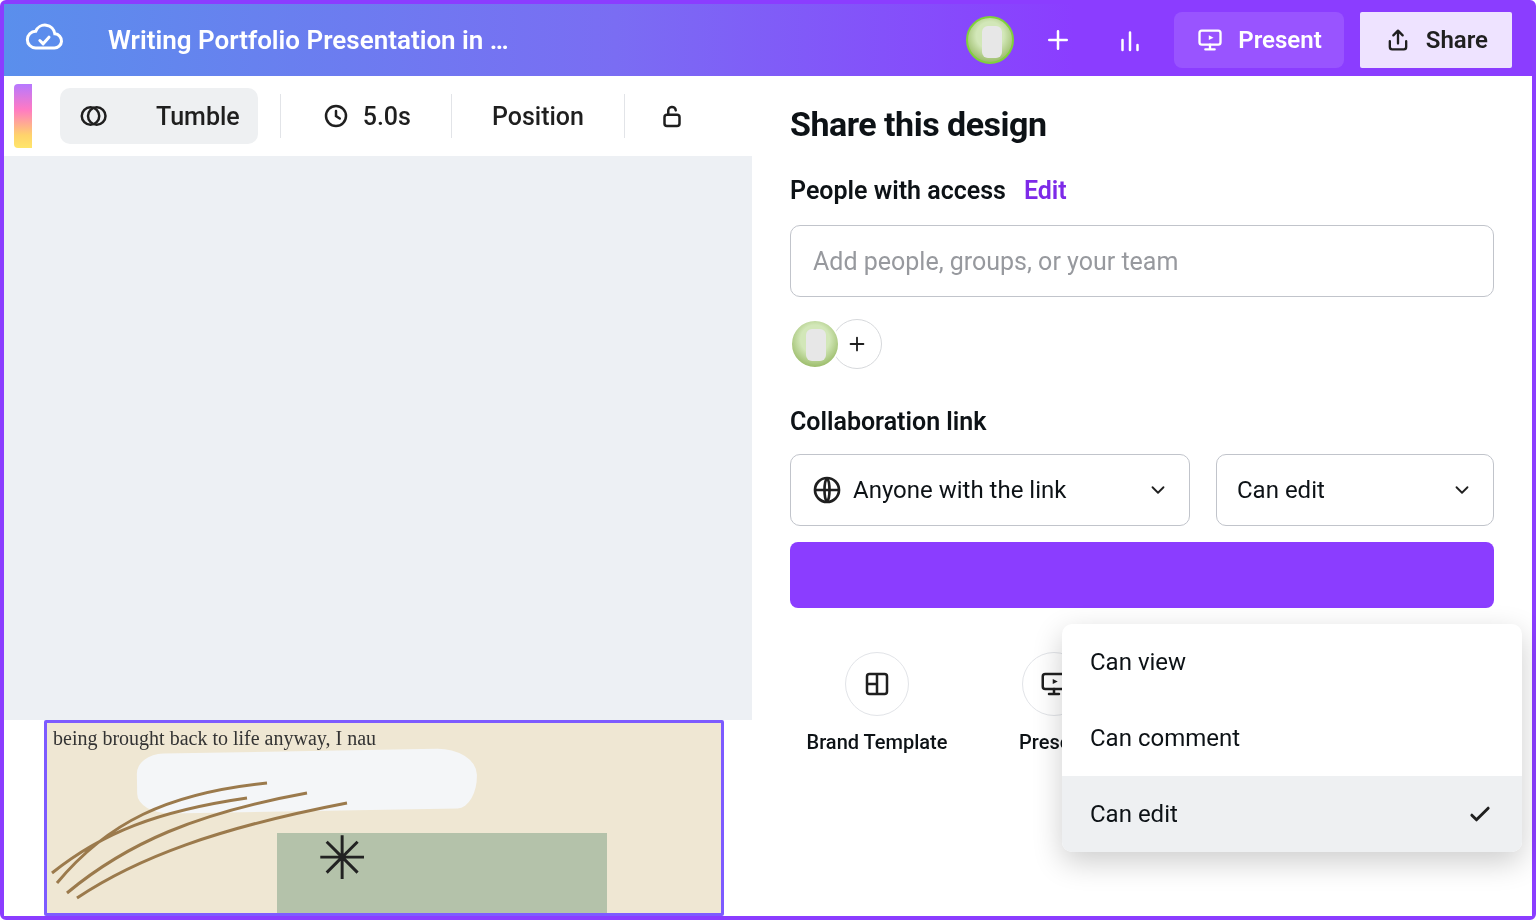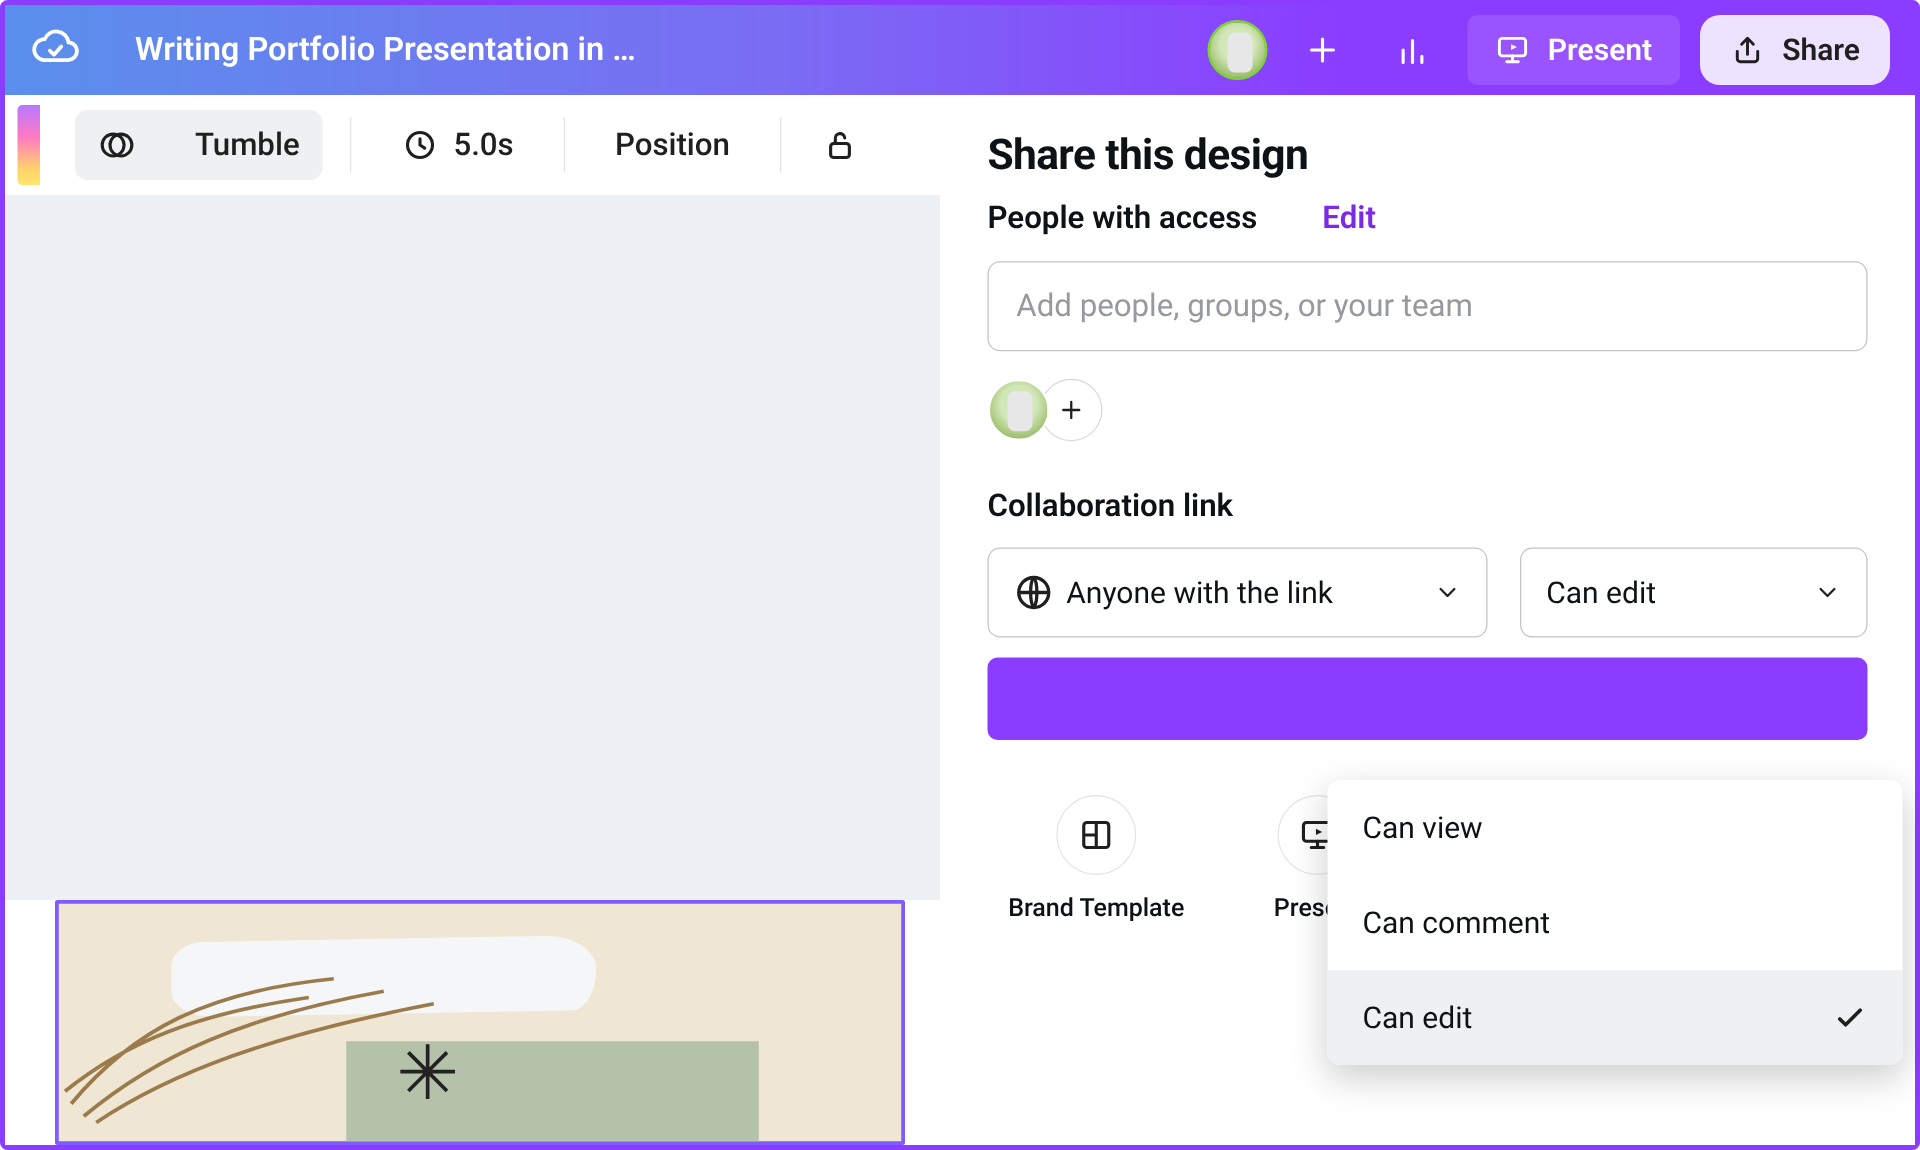--- a/index.html
+++ b/index.html
@@ -6,45 +6,45 @@
   html,body { width:1536px; height:920px; overflow:hidden; background:#fff; }
   .frame { width:1536px; height:920px; border:4px solid #8b3dff; border-radius:6px; position:relative; display:flex; flex-direction:column; background:#fff; }
   .topbar { height:72px; background: linear-gradient(90deg, #5a8fec 0%, #7a6df3 40%, #8b3dff 70%, #8b3dff 100%); display:flex; align-items:center; padding:0 20px; gap:16px; color:#fff; flex-shrink:0; }
   .cloud-icon svg { width:40px; height:40px; }
   .doc-title { font-size:26px; font-weight:600; flex:1; white-space:nowrap; overflow:hidden; text-overflow:ellipsis; margin-left:28px; max-width:700px; }
   .avatar { width:48px; height:48px; border-radius:50%; background: radial-gradient(circle at 50% 40%, #d2e7b8 40%, #7aa23a 100%); border:2px solid #7fd13b; position:relative; overflow:hidden; }
   .avatar::after { content:""; position:absolute; left:14px; top:8px; width:20px; height:32px; background:#e7e7e7; border-radius:6px; }
   .icon-btn { width:56px; height:56px; display:flex; align-items:center; justify-content:center; border-radius:8px; cursor:pointer; }
   .icon-btn svg { width:30px; height:30px; stroke:#fff; }
   .present-btn { height:56px; padding:0 22px; display:flex; align-items:center; gap:14px; background:rgba(255,255,255,0.12); border-radius:8px; font-size:24px; font-weight:600; color:#fff; cursor:pointer; }
-  .share-btn { height:56px; padding:0 24px; display:flex; align-items:center; gap:14px; background:#eee3ff; border-radius:16px; font-size:24px; font-weight:600; color:#1f1f1f; cursor:pointer; }
+  .share-btn { height:56px; padding:0 24px; display:flex; align-items:center; gap:14px; background:#eee3ff; border-radius:2px; font-size:24px; font-weight:600; color:#1f1f1f; cursor:pointer; }
   .share-btn svg, .present-btn svg { width:28px; height:28px; }
 
   .below-top { flex:1; display:flex; position:relative; }
   .left-area { flex:1; display:flex; flex-direction:column; background:#fff; }
   .toolrow { height:80px; display:flex; align-items:center; padding:0 10px; gap:0; border-bottom:0; background:#fff; }
   .grad-swatch { width:18px; height:64px; border-radius:4px 0 0 4px; background:linear-gradient(180deg,#b678ff 0%, #ff7ac3 40%, #ffd36b 80%, #ffe66b 100%); margin-right:28px; }
   .chip { height:56px; padding:0 18px; display:flex; align-items:center; gap:12px; border-radius:10px; font-size:25px; font-weight:500; color:#1f1f1f; cursor:pointer; }
   .chip.active { background:#eef0f2;gap:48px; }
   .chip svg { width:30px; height:30px; }
   .divider { width:1px; height:44px; background:#e2e4e8; margin:0 22px; }
   .canvas-fill { flex:1; background:#edf0f4; }
   .canvas-thumb { height:196px; background:#fff; display:flex; align-items:stretch; }
   .slide-thumb { margin:0; width:680px; border:3px solid #7d5bff; background:#efe7d3; position:relative; overflow:hidden; border-radius:2px; margin-left:40px;}
   .slide-thumb .papertext { position:absolute; left:6px; top:4px; font-family: "Times New Roman", serif; font-size:20px; color:#333; }
   .slide-thumb .scribble { position:absolute; left:0; top:40px; width:400px; height:140px; }
   .slide-thumb .star { position:absolute; left:270px; top:100px; font-size:60px; color:#222; font-family:serif; }
   .slide-thumb .greenbox { position:absolute; left:230px; top:110px; width:330px; height:90px; background:#b4c2aa; }
   .slide-thumb .torn { position:absolute; left:90px; top:28px; width:340px; height:60px; background:#f4f6f8; border-radius:40px 60px 30px 50px / 30px 40px 50px 30px; transform:rotate(-1deg); }
 
   .panel { position:absolute; right:0; top:0; width:780px; bottom:0; background:#fff; border-left:none; padding:28px 38px 0 38px; }
-  .panel h1 { font-size:34px; font-weight:700; color:#0d1216; margin-bottom:16px; letter-spacing:-0.5px;}
+  .panel h1 { font-size:34px; font-weight:700; color:#0d1216; margin-bottom:32px; letter-spacing:-0.5px;}
   .panel-row { display:flex; align-items:flex-start; gap:18px; margin-bottom:20px; }
   .sub-label { font-size:25px; font-weight:600; color:#0d1216; }
-  .edit-link { font-size:25px; font-weight:600; color:#7d2ae8; cursor:pointer;margin-left:34px; }
+  .edit-link { font-size:25px; font-weight:600; color:#7d2ae8; cursor:pointer; }
   .input-box { width:100%; height:72px; border:1px solid #c1c4cb; border-radius:10px; padding:0 22px; font-size:25px; color:#0d1216; outline:none; margin-bottom:22px; }
   .input-box::placeholder { color:#97999e; }
   .access-avatars { display:flex; gap:0; align-items:center; margin-bottom:38px; }
   .access-avatars .avatar { width:50px; height:50px; border:2px solid #fff; }
   .add-circle { width:50px; height:50px; border-radius:50%; border:1px solid #d7d9dc; display:flex; align-items:center; justify-content:center; margin-left:-8px; background:#fff; cursor:pointer; }
   .add-circle svg { width:22px; height:22px; }
 
   .collab-label { font-size:25px; font-weight:600; color:#0d1216; margin-bottom:18px; }
   .dropdown-row { display:flex; gap:26px; margin-bottom:16px; }
   .dropdown { height:72px; border:1px solid #c1c4cb; border-radius:10px; display:flex; align-items:center; padding:0 20px; font-size:24px; color:#0d1216; cursor:pointer; justify-content:space-between; gap:16px; }
@@ -133,20 +133,21 @@
         <div class="chip" style="padding:0 10px;">
           <svg viewBox="0 0 24 24" fill="none" stroke="#1f1f1f" stroke-width="2" stroke-linecap="round">
               <rect x="6" y="11" width="12" height="9" rx="2"></rect>
               <path d="M9 11V8a3 3 0 0 1 6-0.5"></path>
             </svg>
         </div>
       </div>
       <div class="canvas-fill"></div>
       <div class="canvas-thumb">
         <div class="slide-thumb">
+          <div class="papertext">being brought back to life anyway, I nau</div>
           <div class="torn"></div>
           <svg class="scribble" viewBox="0 0 400 140">
             <path d="M10 120 C 60 60, 120 30, 220 20 M20 130 C 80 80, 150 50, 260 30 M30 135 C 90 95, 170 65, 300 40 M5 110 C 55 70 , 110 48, 200 35" stroke="#9b7a4c" stroke-width="3" fill="none"></path>
           </svg>
           <div class="greenbox"></div>
           <div class="star">✳</div>
         </div>
       </div>
     </div>
 

